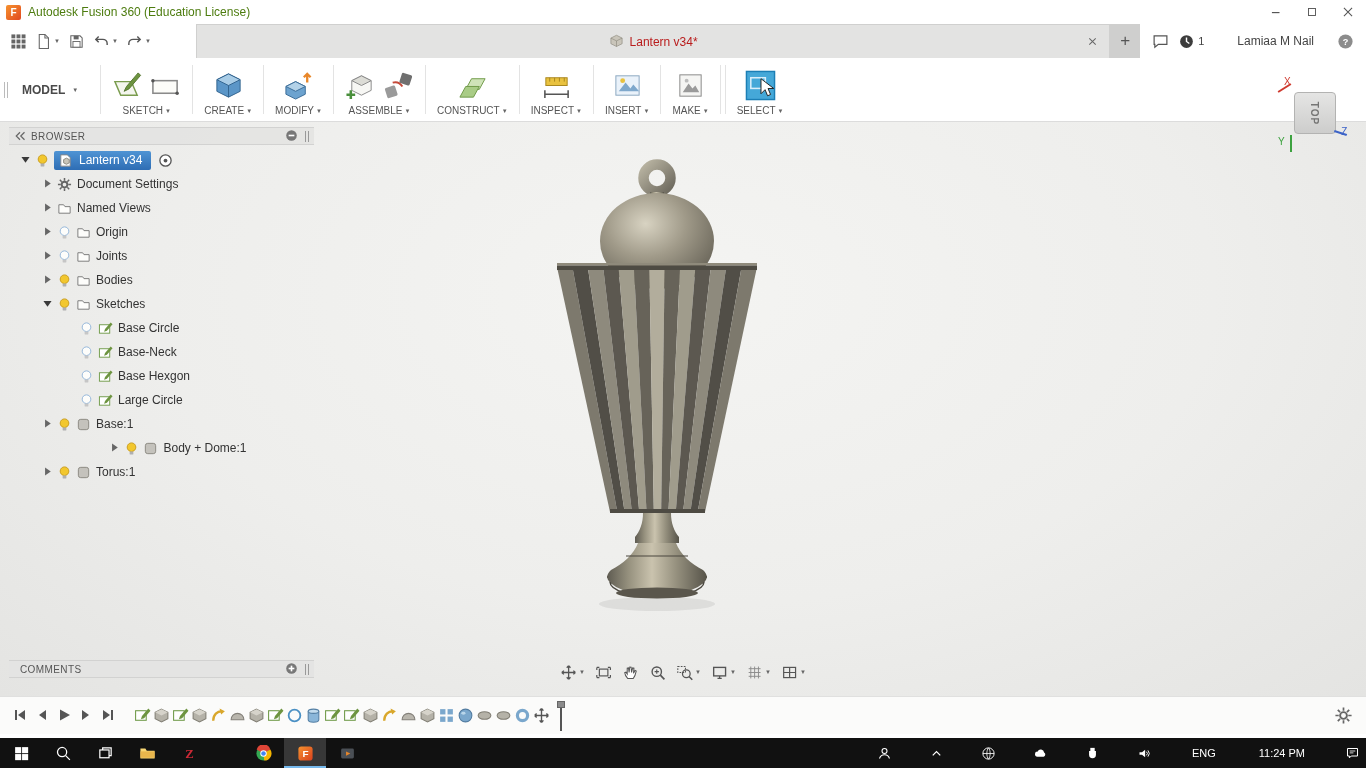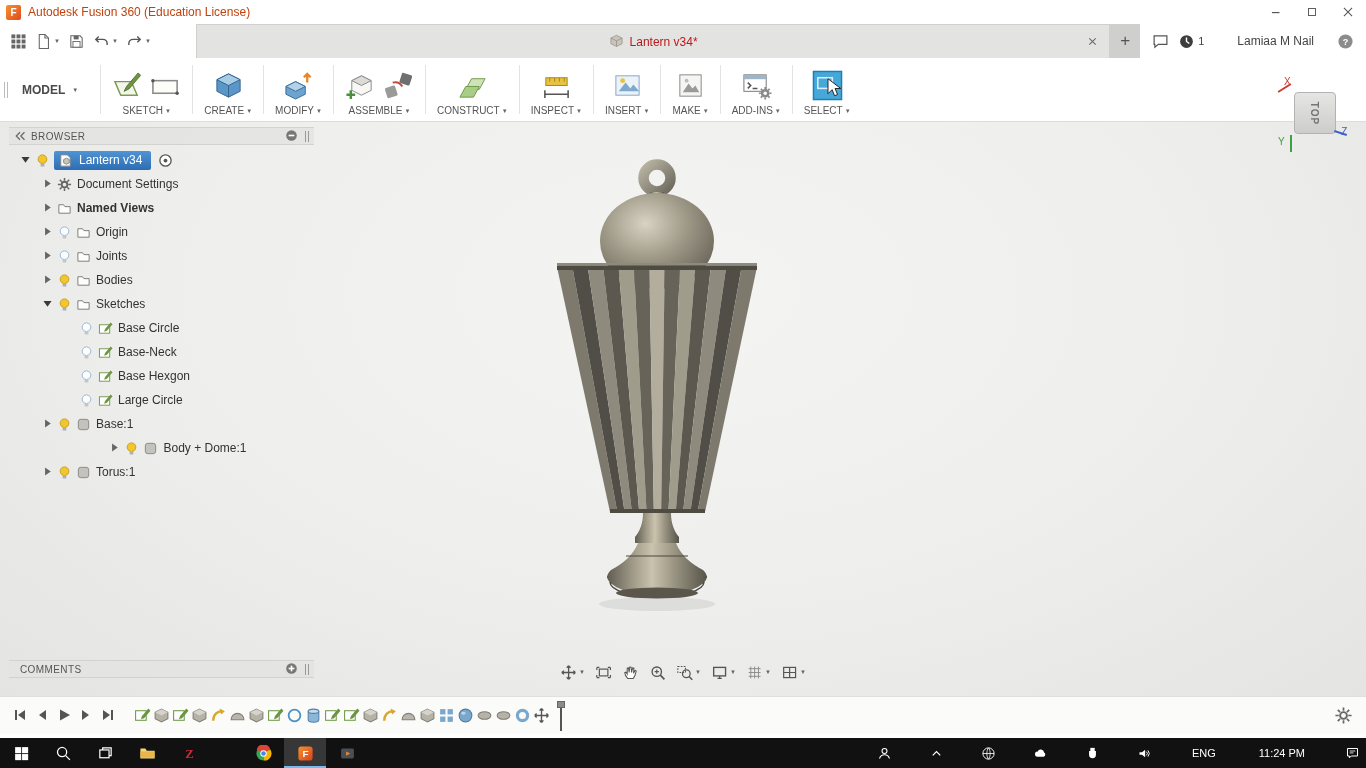--- a/index.html
+++ b/index.html
@@ -4,21 +4,21 @@
 <style>
 *{margin:0;padding:0;box-sizing:border-box;}
 html,body{width:1366px;height:768px;overflow:hidden;background:#e8e8e8;font-family:"Liberation Sans","DejaVu Sans",sans-serif;}
 #app{position:relative;width:1366px;height:768px;background:#fff;}
 svg{display:block;}
 .caret{font-size:6px;color:#666;margin-left:2px;line-height:1;}
 
 
 .titlebar{height:24px;background:#fff;display:flex;align-items:center;padding-left:6px;}
 .app-logo{width:15px;height:15px;border-radius:2px;background:linear-gradient(135deg,#f6922e,#e1491f);color:#fff;font-size:10px;font-weight:bold;display:flex;align-items:center;justify-content:center;flex:none;}
-.win-title{font-size:12px;color:#c2410c;margin-left:7px;flex:1;white-space:nowrap;}
+.win-title{font-size:12px;color:#4d7c0f;margin-left:7px;flex:1;white-space:nowrap;}
 #winbtns{display:flex;height:24px;}
 .winbtn{width:36px;height:24px;display:flex;align-items:center;justify-content:center;}
 .winbtn svg{width:14px;height:14px;}
 
 
 .tabbar{height:34px;display:flex;align-items:stretch;background:#fff;}
 #qat{display:flex;align-items:center;gap:4px;padding:0 8px;width:196px;flex:none;}
 .qbtn{height:26px;padding:0 2px;display:flex;align-items:center;}
 .qbtn svg{width:17px;height:17px;}
 .doctab{flex:1;background:#e3e3e2;border:1px solid #d0d0cf;border-bottom:none;position:relative;display:flex;align-items:center;justify-content:center;font-size:12px;color:#b91c1c;}
@@ -365,38 +365,20 @@
                 <circle cx="12" cy="11" r="2" fill="#bdbdbd"></circle>
               </svg>
             </span>
           </div>
           <div class="rlabel">
             <span>MAKE</span>
             <span class="caret">▼</span>
           </div>
         </div>
         <div class="rdiv"></div>
-        <div class="rgroup">
-          <div class="ricons">
-            <span class="ricon">
-              <svg viewBox="0 0 32 32">
-                <rect x="3" y="5" width="23" height="17" fill="#fff" stroke="#777"></rect>
-                <rect x="3" y="5" width="23" height="4.5" fill="#9fb6c8"></rect>
-                <path d="M7 13l3 3-3 3M12 19h5" stroke="#555" stroke-width="1.6" fill="none"></path>
-                <circle cx="25" cy="24" r="4.5" fill="#8a8a8a"></circle>
-                <circle cx="25" cy="24" r="1.8" fill="#fff"></circle>
-                <path d="M25 17.5v2M25 28.5v2M18.5 24h2M29.5 24h2M20.5 19.5l1.5 1.5M28 27l1.5 1.5M29.5 19.5 28 21M22 27l-1.5 1.5" stroke="#8a8a8a" stroke-width="1.8"></path>
-              </svg>
-            </span>
-          </div>
-          <div class="rlabel">
-            <span>ADD-INS</span>
-            <span class="caret">▼</span>
-          </div>
-        </div>
         <div class="rdiv"></div>
         <div class="rgroup active">
           <div class="ricons">
             <span class="ricon">
               <svg viewBox="0 0 32 32">
                 <rect x="1.5" y="1.5" width="29" height="29" fill="#45a8d8" stroke="#1c7fb5" stroke-width="1.5"></rect>
                 <rect x="6" y="8" width="15" height="11" fill="none" stroke="#d9eefa" stroke-width="1.6"></rect>
                 <path d="M16.5 9v15.5l4.2-4.2 2.6 6.3 3.1-1.3-2.6-6.2h5.9z" fill="#fff" stroke="#222" stroke-width="1"></path>
               </svg>
             </span>
@@ -512,21 +494,21 @@
               </svg>
             </span>
             <span class="ticon">
               <svg viewBox="0 0 16 16">
                 <circle cx="8" cy="8" r="3" fill="none" stroke="#666" stroke-width="2"></circle>
                 <path d="M8 1v3M8 12v3M1 8h3M12 8h3M3 3l2 2M11 11l2 2M13 3l-2 2M5 11l-2 2" stroke="#666" stroke-width="1.6" fill="none"></path>
               </svg>
             </span>
             <span class="tlabel">Document Settings</span>
           </div>
-          <div class="trow" style="padding-left: 32px; font-weight: bold;">
+          <div class="trow" style="padding-left: 32px;">
             <span class="tarrow">
               <svg viewBox="0 0 16 16">
                 <path d="M5 3l7 5-7 5z" fill="#666"></path>
               </svg>
             </span>
             <span class="ticon">
               <svg viewBox="0 0 16 16">
                 <path d="M2 4h5l1.5 2H14v7H2z" fill="#fdfdfb" stroke="#777"></path>
               </svg>
             </span>

